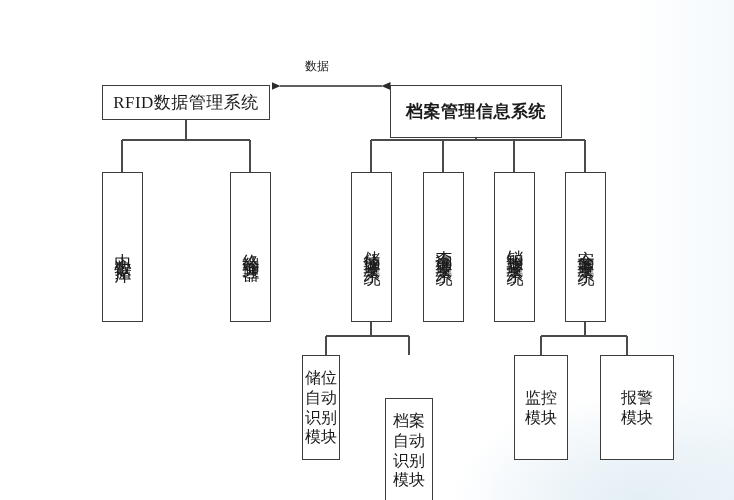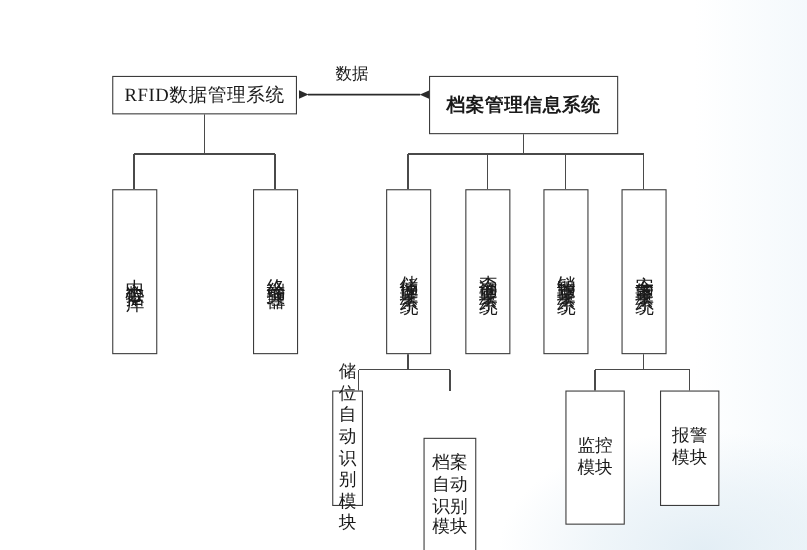--- a/index.html
+++ b/index.html
@@ -35,20 +35,21 @@
     border: 1.4px solid #3c3c3c;
     background: #ffffff;
     display: flex;
     align-items: center;
     justify-content: center;
     color: #1a1a1a;
   }
   .node.top {
     font-size: 17px;
     letter-spacing: 0.5px;
+    margin-top: 16px;
   }
   .node.top.emphasis {
     font-weight: bold;
     border-width: 1.6px;
   }
   
   .node.vert .txt {
     writing-mode: vertical-rl;
     text-orientation: upright;
     font-size: 17px;
@@ -60,21 +61,21 @@
   .node.wrap .txt {
     font-size: 16px;
     line-height: 1.22;
     letter-spacing: 0px;
     text-align: center;
     width: 2.2em;
     word-break: break-all;
   }
   .edge-label {
     position: absolute;
-    font-size: 15px;
+    font-size: 12px;
     color: #1a1a1a;
     white-space: nowrap;
     font-family: Liberation Serif, serif;
   }
 </style>
 </head>
 <body>
 
 <div id="canvas">
 
@@ -144,29 +145,29 @@
   </div>
 
   <div class="node vert" style="left:494px; top:172px; width:41px; height:150px;">
     <span class="txt">销毁管理子系统</span>
   </div>
 
   <div class="node vert" style="left:565px; top:172px; width:41px; height:150px;">
     <span class="txt">安全管理子系统</span>
   </div>
 
-  <div class="node wrap" style="left:302px; top:355px; width:28px; height:105px;">
+  <div class="node wrap" style="left:302px; top:355px; width:38px; height:105px;">
     <span class="txt">储位自动识别模块</span>
   </div>
 
   <div class="node wrap" style="left:385px; top:355px; width:48px; height:105px;margin-top:43px;">
     <span class="txt">档案自动识别模块</span>
   </div>
 
-  <div class="node wrap" style="left:514px; top:355px; width:54px; height:122px;">
+  <div class="node wrap" style="left:514px; top:355px; width:54px; height:105px;">
     <span class="txt">监控模块</span>
   </div>
 
-  <div class="node wrap" style="left:600px; top:355px; width:54px; height:105px;font-family:Liberation Mono, monospace;">
+  <div class="node wrap" style="left:600px; top:355px; width:74px; height:105px;">
     <span class="txt">报警模块</span>
   </div>
 
 </div>
 
 </body></html>

